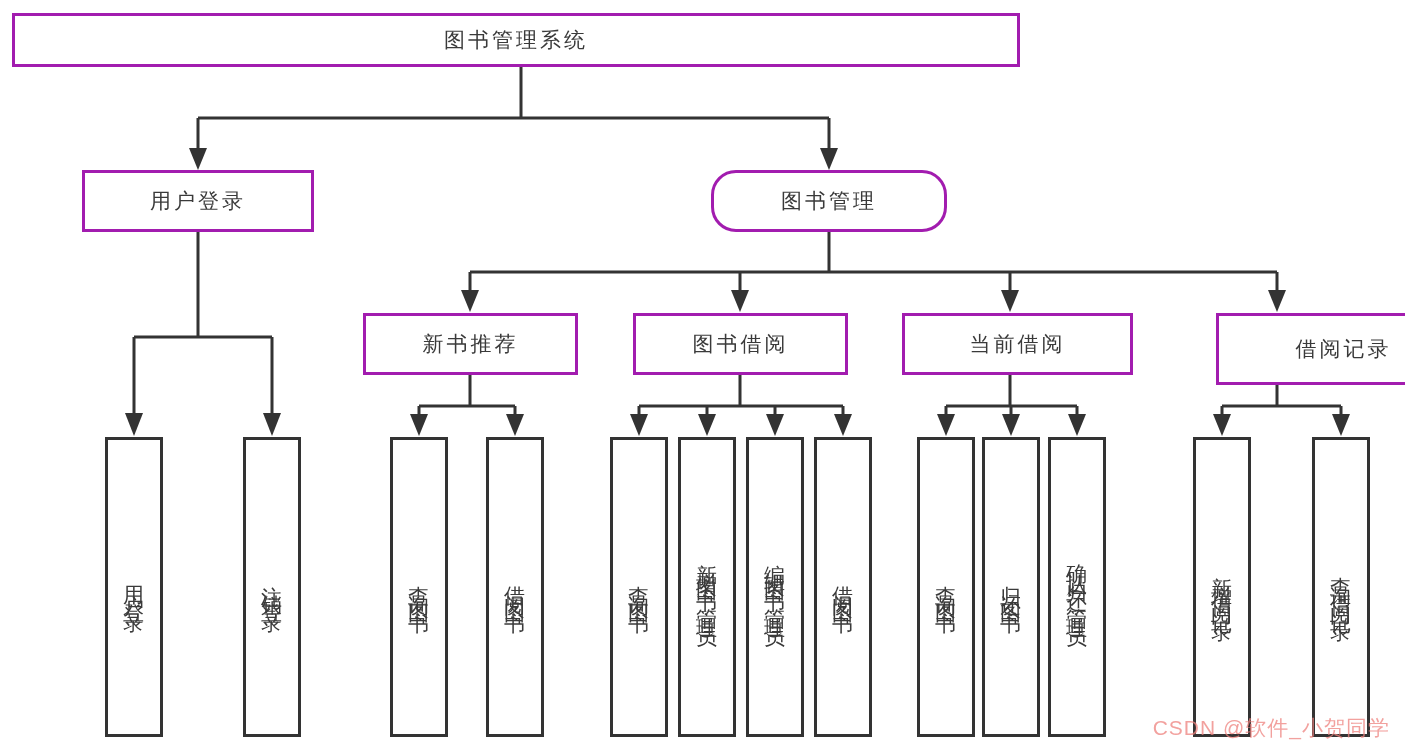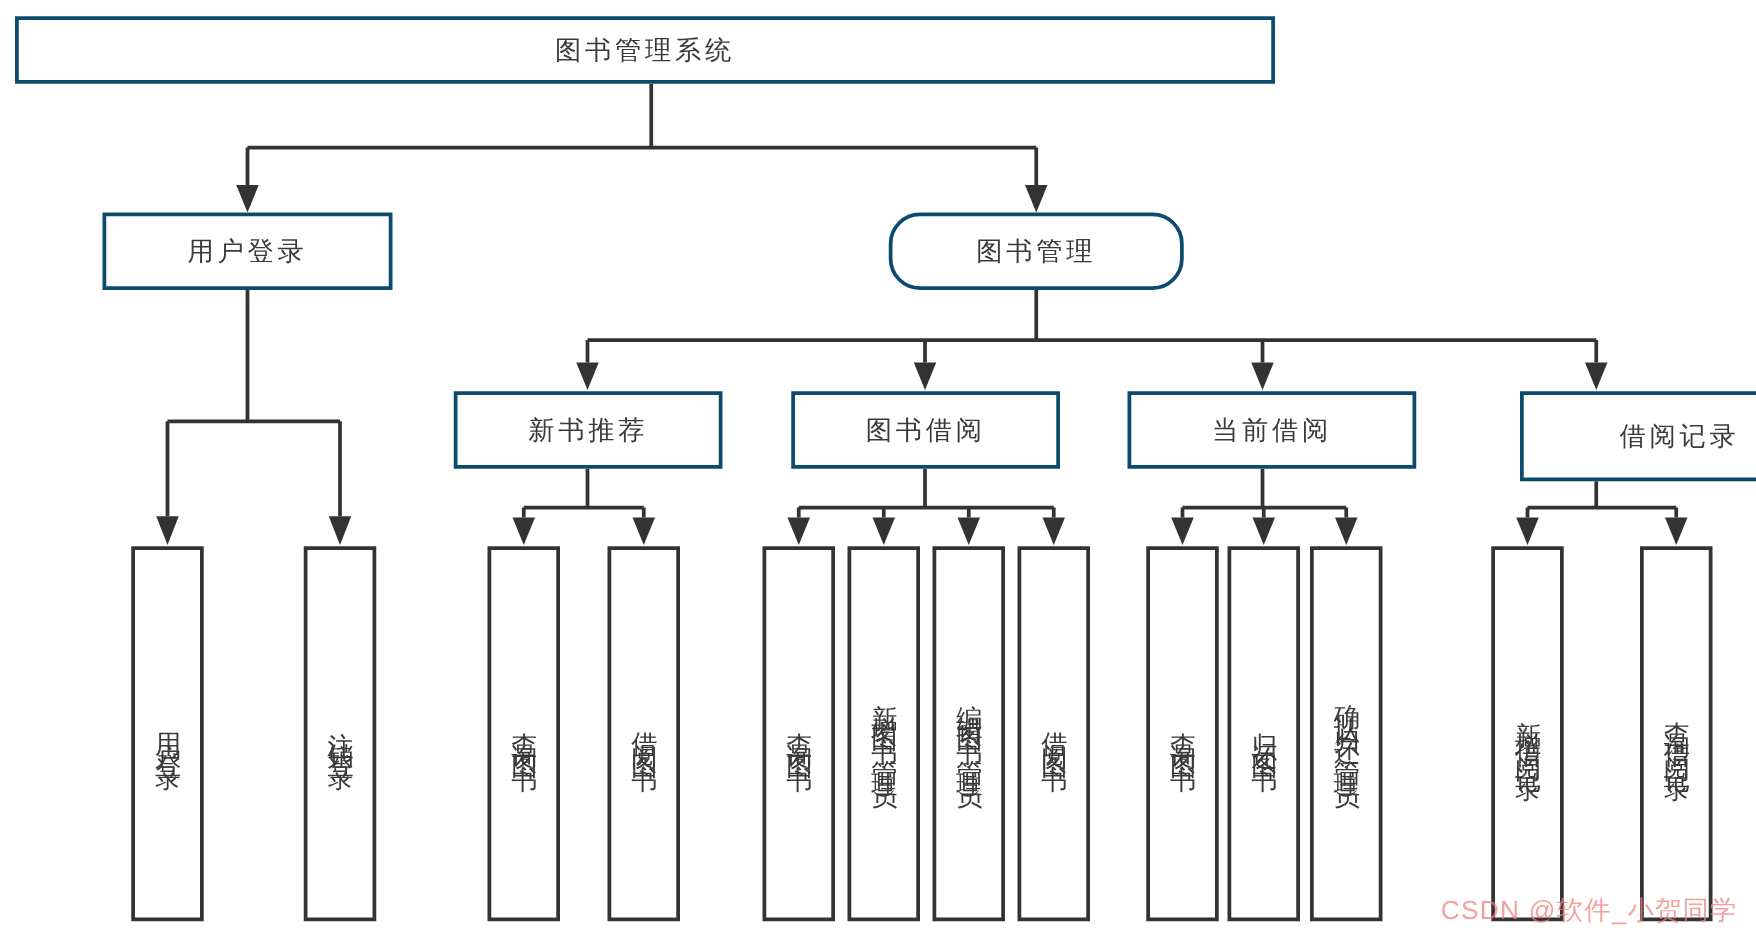--- a/index.html
+++ b/index.html
@@ -11,21 +11,21 @@
   #canvas {
     position: relative;
     width: 1405px;
     height: 747px;
     background: #ffffff;
     overflow: hidden;
   }
   .hbox {
     position: absolute;
     box-sizing: border-box;
-    border: 3px solid #0c4a6e;
+    border: 3px solid #a21caf;
     background: #ffffff;
     display: flex;
     align-items: center;
     justify-content: center;
     color: #3a3a3a;
     font-size: 21px;
     letter-spacing: 3px;
     z-index: 2;
     text-align: center;
   }

